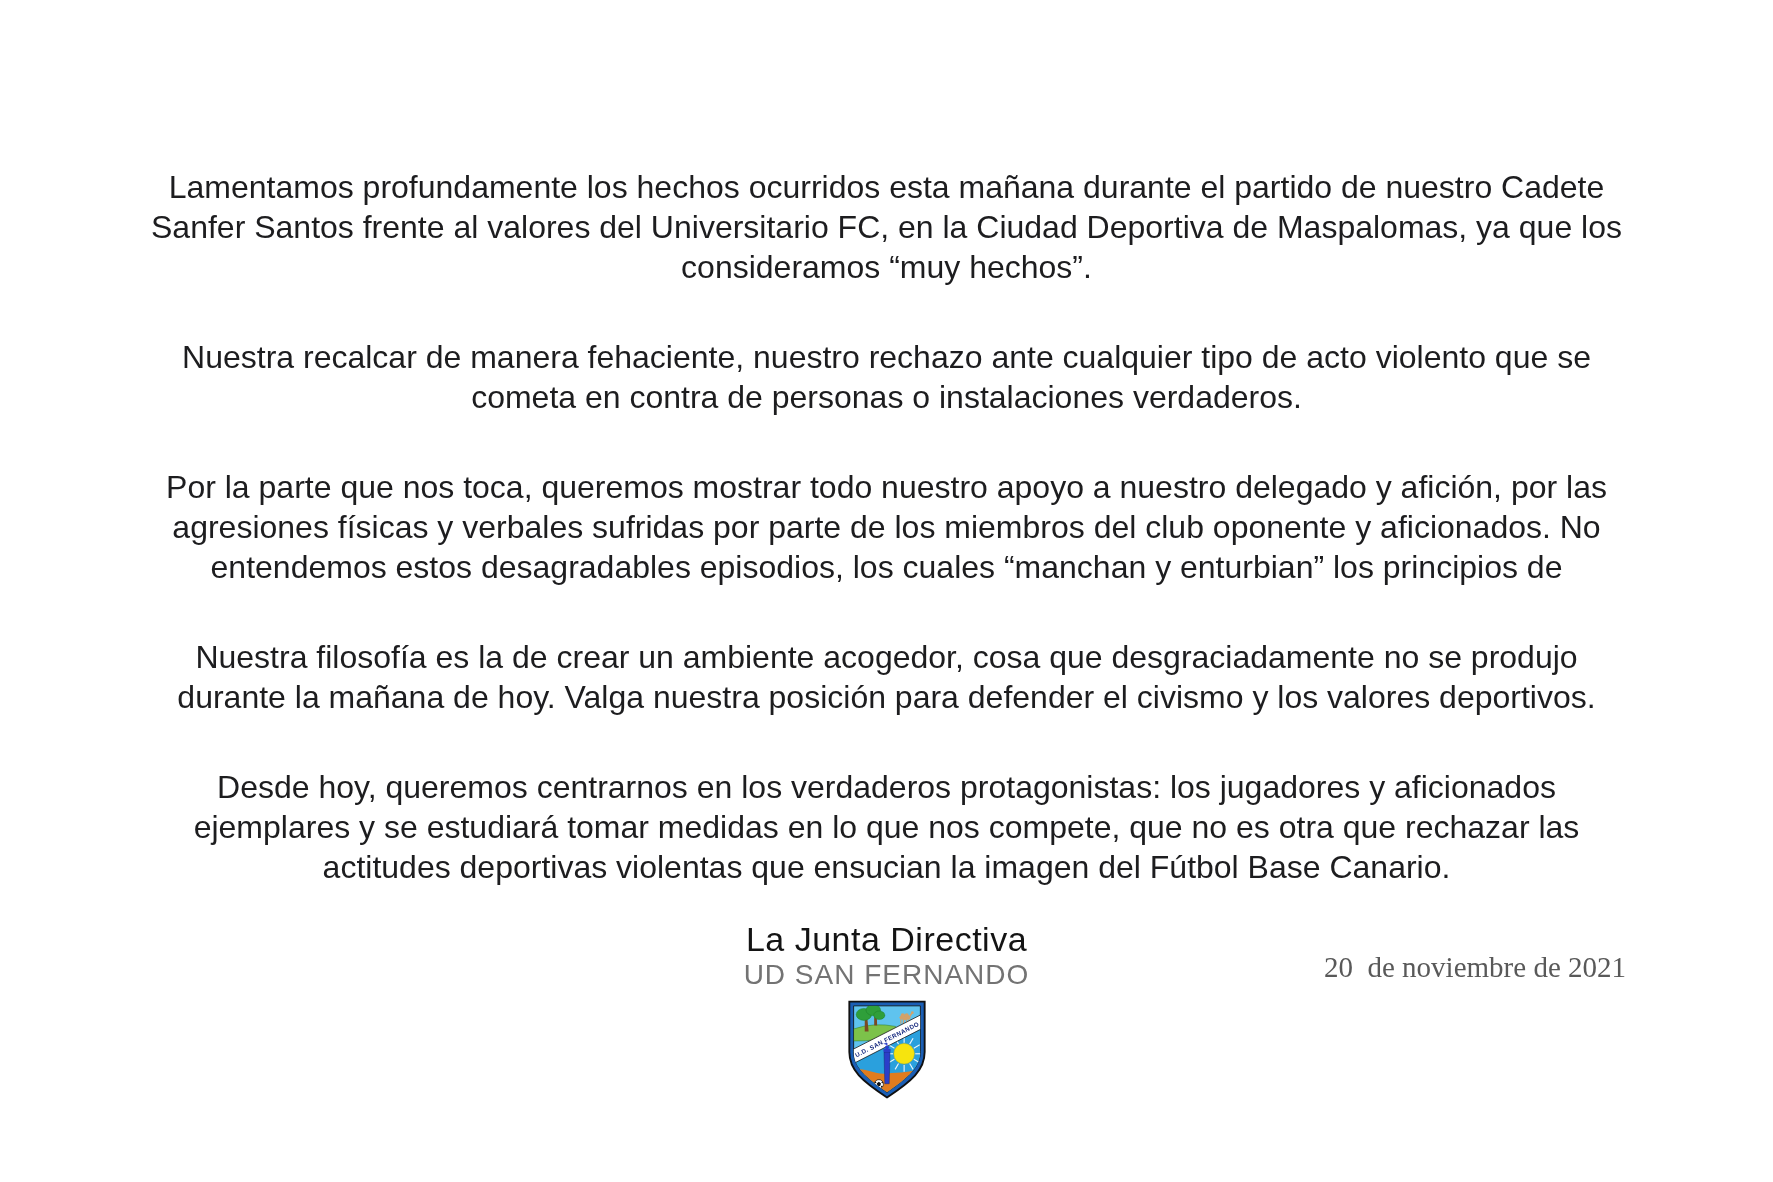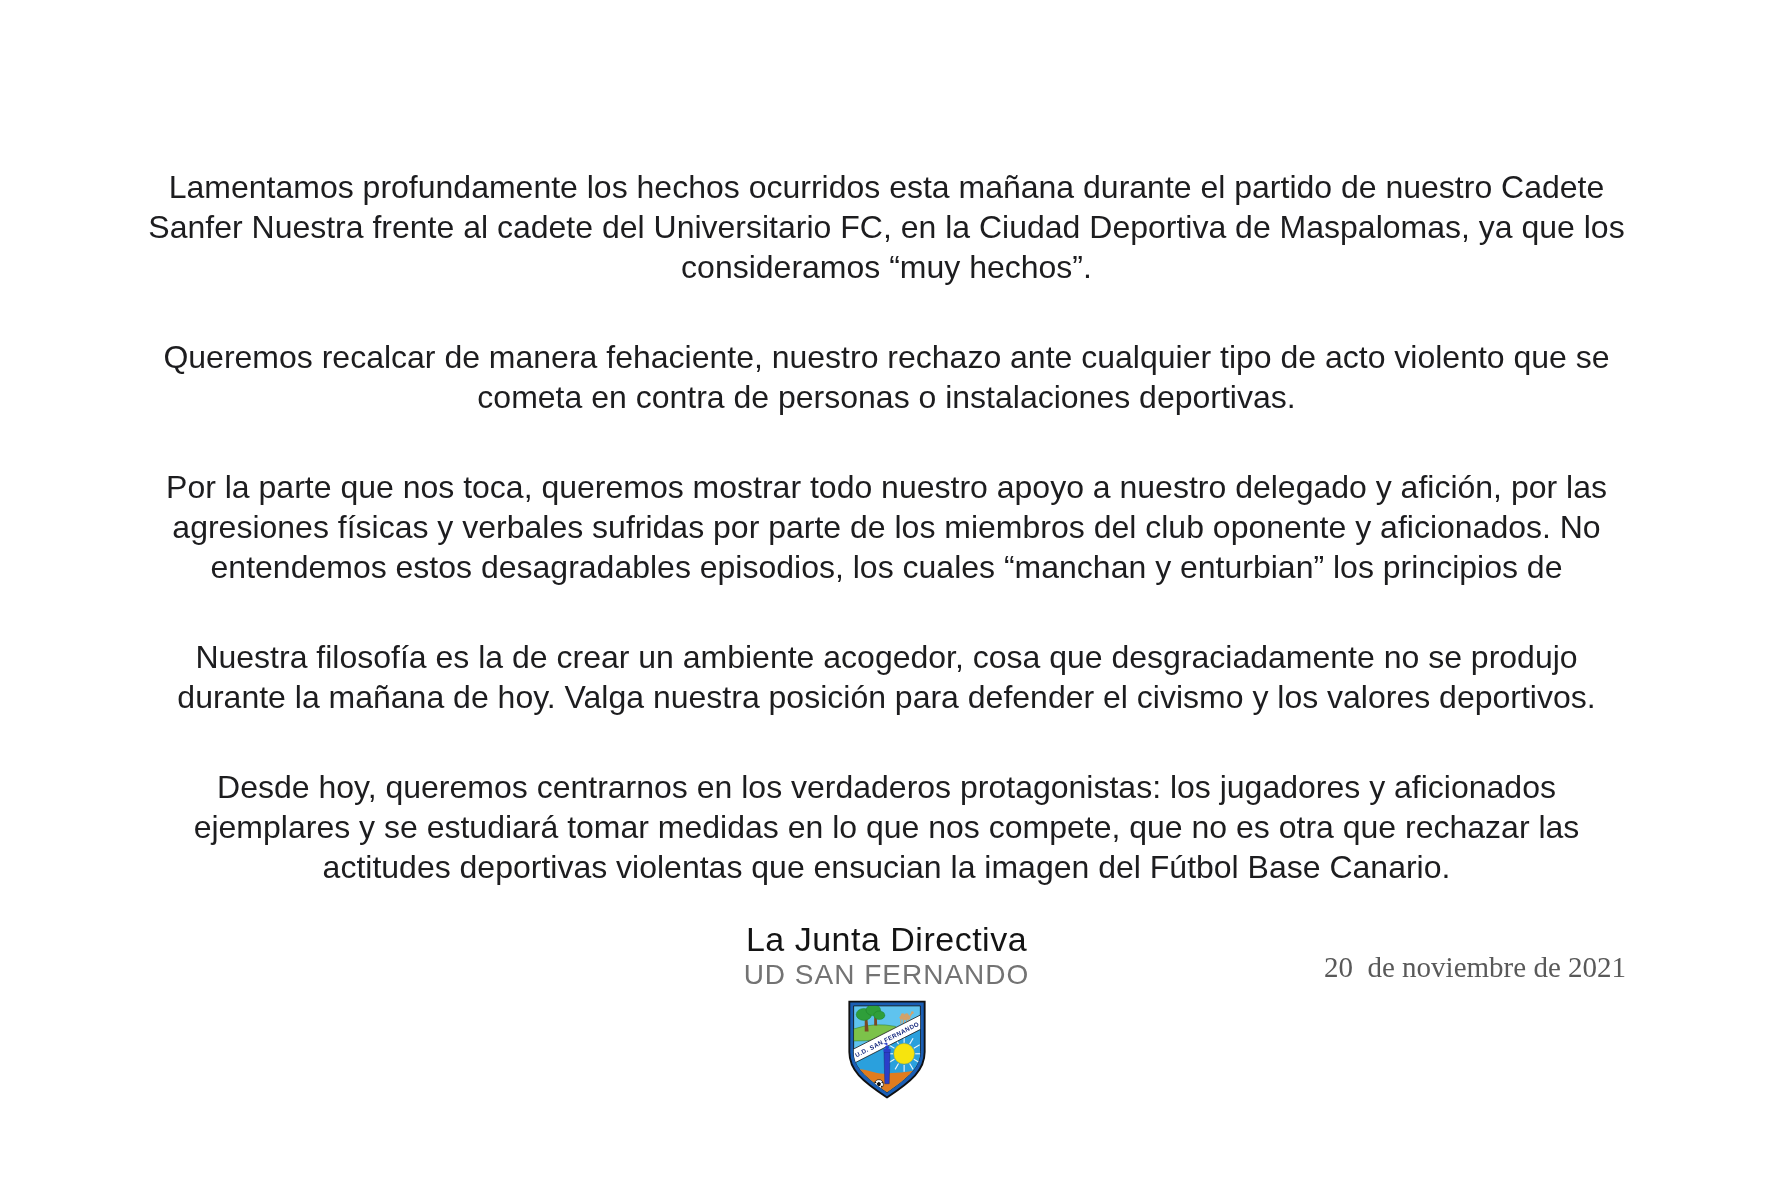--- a/index.html
+++ b/index.html
@@ -57,28 +57,28 @@
 </head>
 <body>
 
 <div class="page">
 
   <div class="doc">
 
     <p class="para">
       </p>
       <div class="line">Lamentamos profundamente los hechos ocurridos esta mañana durante el partido de nuestro Cadete</div>
-      <div class="line">Sanfer Nuestra frente al cadete del Universitario FC, en la Ciudad Deportiva de Maspalomas, ya que los</div>
+      <div class="line">Sanfer Santos frente al valores del Universitario FC, en la Ciudad Deportiva de Maspalomas, ya que los</div>
       <div class="line">consideramos “muy hechos”.</div>
     <p></p>
 
     <p class="para">
       </p>
-      <div class="line">Queremos recalcar de manera fehaciente, nuestro rechazo ante cualquier tipo de acto violento que se</div>
-      <div class="line">cometa en contra de personas o instalaciones deportivas.</div>
+      <div class="line">Nuestra recalcar de manera fehaciente, nuestro rechazo ante cualquier tipo de acto violento que se</div>
+      <div class="line">cometa en contra de personas o instalaciones verdaderos.</div>
     <p></p>
 
     <p class="para">
       </p>
       <div class="line">Por la parte que nos toca, queremos mostrar todo nuestro apoyo a nuestro delegado y afición, por las</div>
       <div class="line">agresiones físicas y verbales sufridas por parte de los miembros del club oponente y aficionados. No</div>
       <div class="line">entendemos estos desagradables episodios, los cuales “manchan y enturbian” los principios de</div>
     <p></p>
 
     <p class="para">

